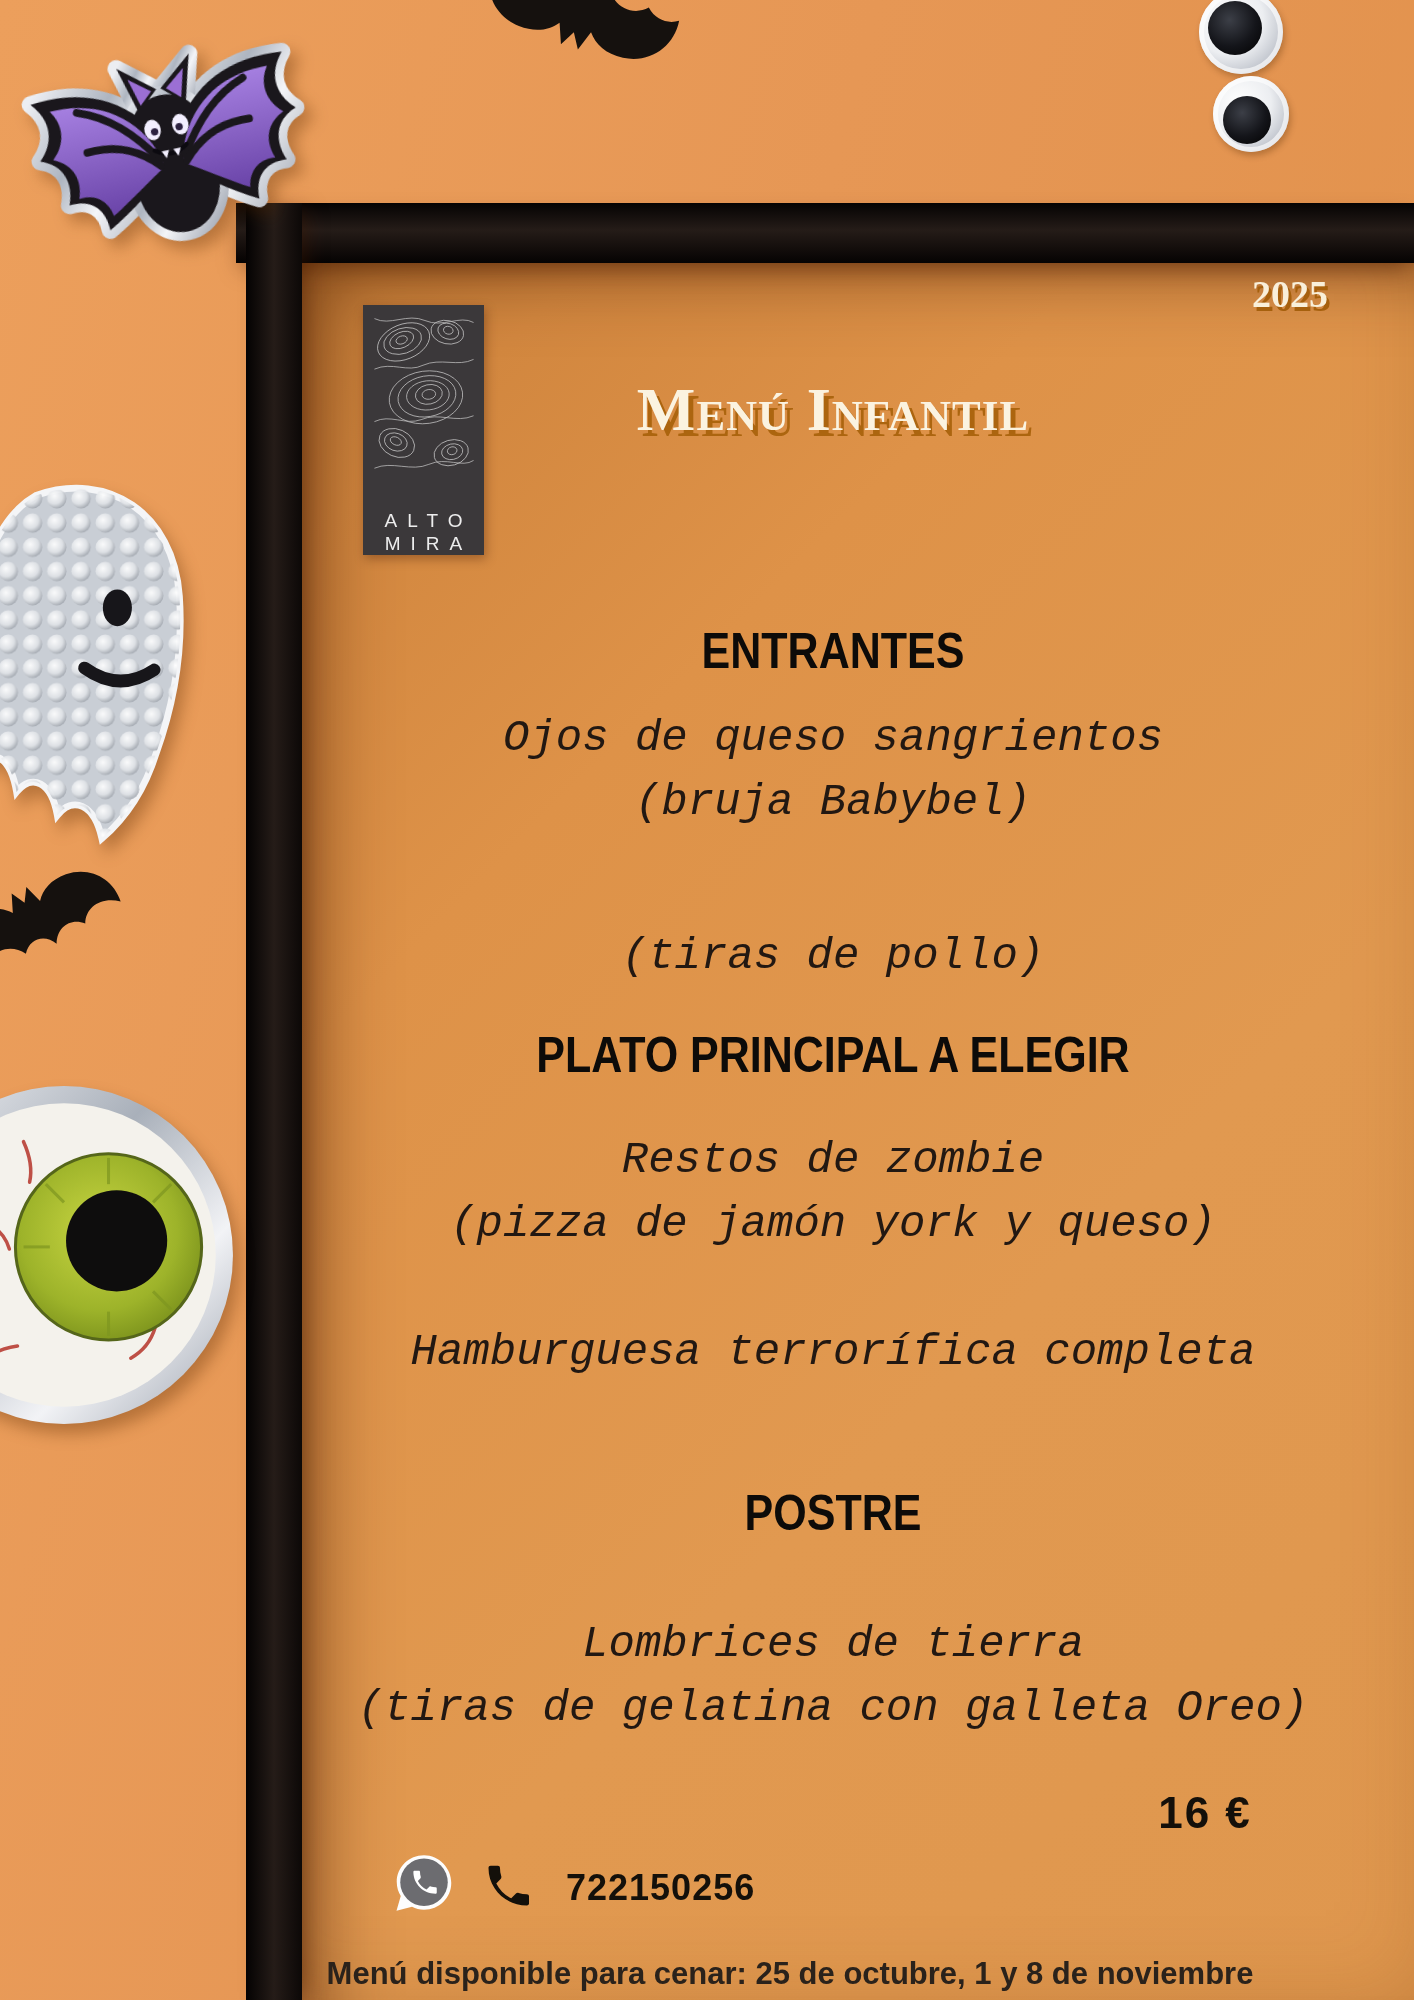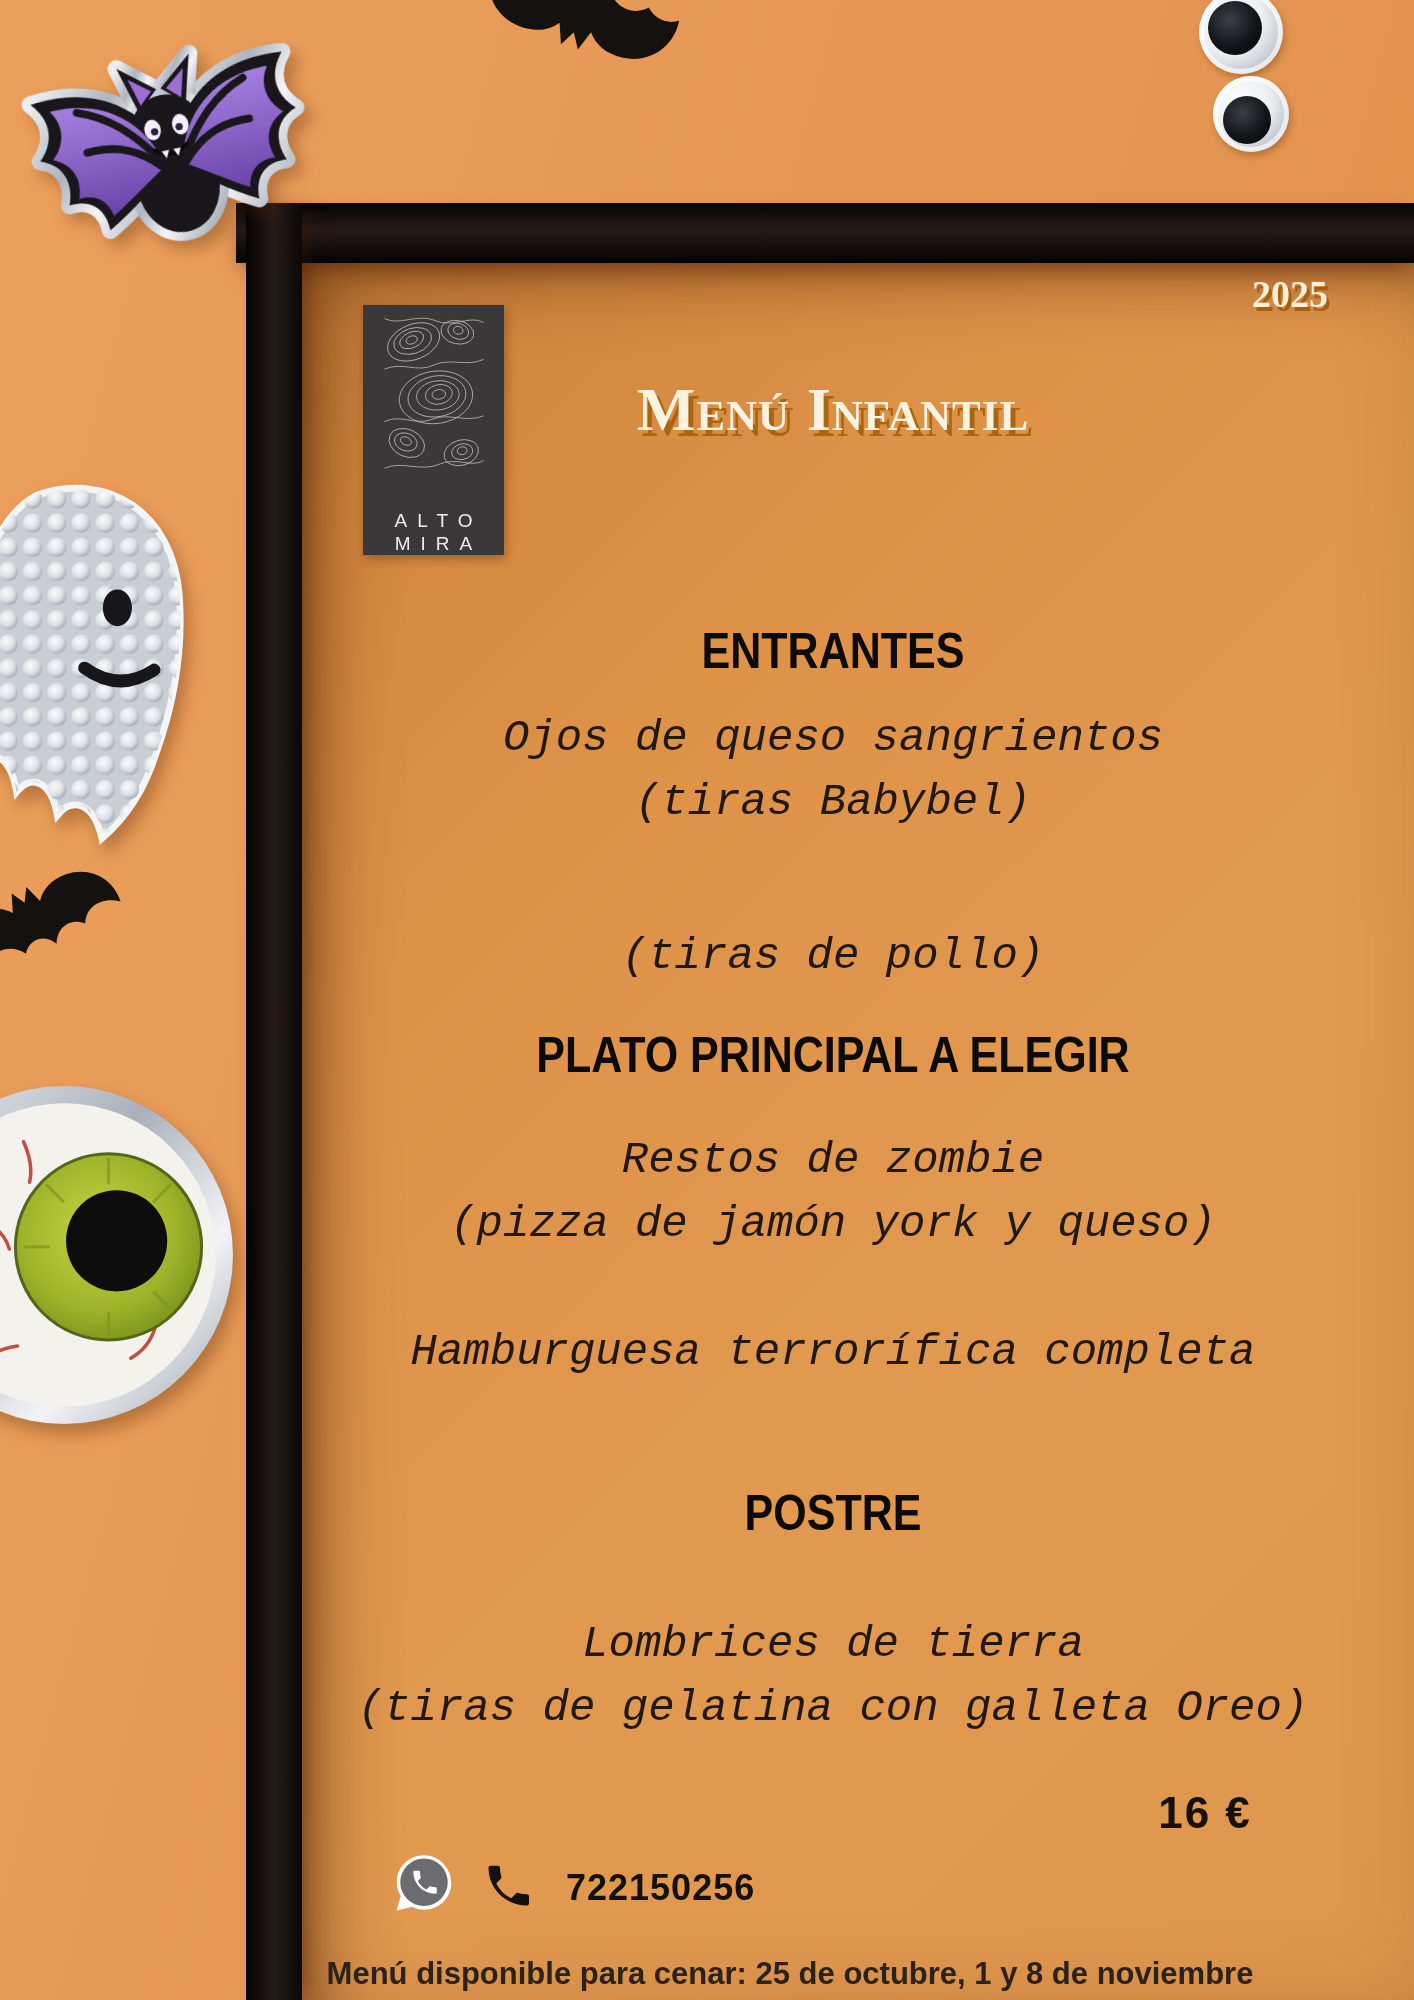--- a/index.html
+++ b/index.html
@@ -10,21 +10,21 @@
   .frame-top{position:absolute;left:236px;top:203px;width:1178px;height:60px;z-index:2;
     background:linear-gradient(180deg,#050303 0%,#251c18 45%,#140e0c 75%,#050303 100%);
     box-shadow:0 10px 22px -6px rgba(70,25,0,.55);}
   .frame-left{position:absolute;left:246px;top:203px;width:56px;height:1797px;z-index:2;
     background:linear-gradient(90deg,#040202 0%,#251c18 50%,#0c0807 100%);
     box-shadow:10px 0 22px -8px rgba(70,25,0,.5);}
   .paper{position:absolute;left:302px;top:263px;width:1112px;height:1737px;z-index:1;
     background:linear-gradient(135deg,#c07a36 0%,#d2873f 10%,#de9248 28%,#e19950 62%,#df974e 100%);
     box-shadow:inset 55px 45px 70px -35px rgba(70,25,0,.5),inset -20px -30px 90px -40px rgba(120,60,10,.25);}
   
-  .logo{position:absolute;left:363px;top:305px;width:141px;height:250px;z-index:4;
+  .logo{position:absolute;left:363px;top:305px;width:121px;height:250px;z-index:4;
     background:#3b383a;display:flex;flex-direction:column;align-items:center;
     box-sizing:border-box;box-shadow:2px 4px 10px rgba(60,20,0,.35);gap:24px;}
   .logo svg{width:106px;height:176px;display:block;}
   .logo-text{margin-top:9px;color:#ededed;font-size:19px;line-height:23px;
     letter-spacing:10px;padding-left:10px;text-align:center;font-weight:400;}
   
   .year{position:absolute;left:1252px;top:272px;width:160px;z-index:4;
     font-family:"Liberation Serif","DejaVu Serif",serif;font-weight:bold;font-size:38px;
     color:#f9efd9;text-shadow:3px 4px 0 #a6600d;}
   .title{position:absolute;left:333px;width:1000px;text-align:center;z-index:4;
@@ -108,21 +108,21 @@
       <span style="display:block">ALTO</span>
       <span style="display:block">MIRA</span>
     </div>
   </div>
 
   <div class="year">2025</div>
   <h1 class="title l1">Menú Infantil</h1>
 
   <div class="sec" style="top:622px">ENTRANTES</div>
   <div class="item" style="top:716px">Ojos de queso sangrientos</div>
-  <div class="item" style="top:780px">(tiras Babybel)</div>
+  <div class="item" style="top:780px">(bruja Babybel)</div>
   <div class="item" style="top:934px">(tiras de pollo)</div>
 
   <div class="sec" style="top:1026px">PLATO PRINCIPAL A ELEGIR</div>
   <div class="item" style="top:1138px">Restos de zombie</div>
   <div class="item" style="top:1202px">(pizza de jamón york y queso)</div>
   <div class="item" style="top:1330px">Hamburguesa terrorífica completa</div>
 
   <div class="sec" style="top:1484px">POSTRE</div>
   <div class="item" style="top:1622px">Lombrices de tierra</div>
   <div class="item" style="top:1686px">(tiras de gelatina con galleta Oreo)</div>

